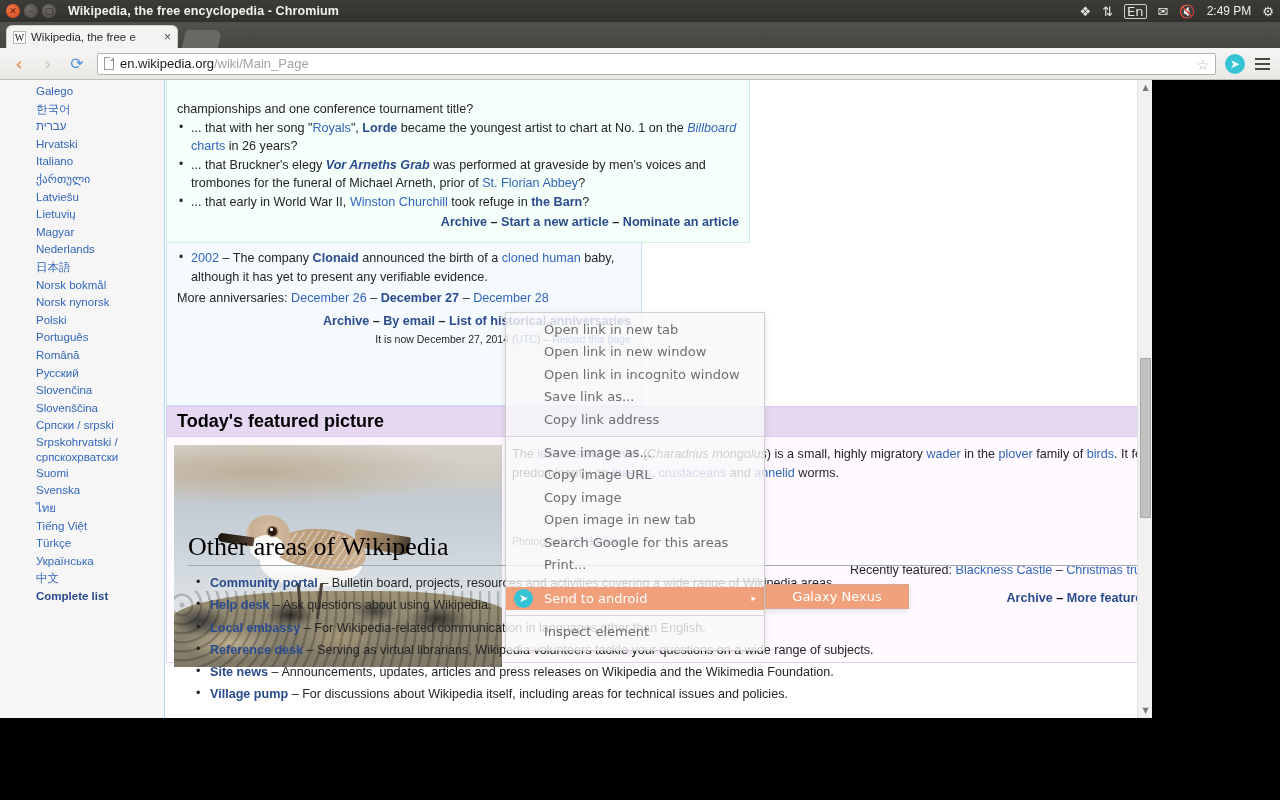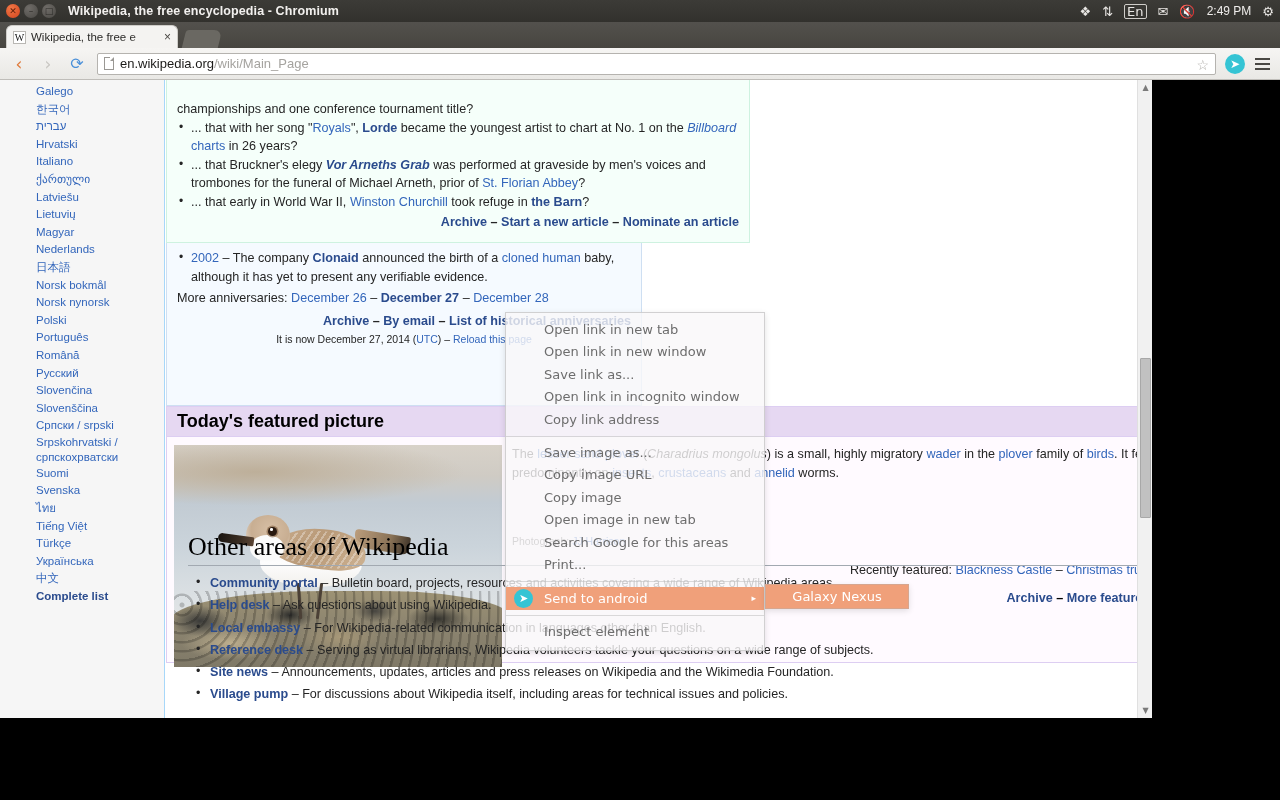--- a/index.html
+++ b/index.html
@@ -340,21 +340,21 @@
     <div id="otd">
       <ul class="ul wtext">
         <li><a class="wl">2002</a><span> – The company </span><a class="wl b">Clonaid</a><span> announced the birth of a </span><a class="wl">cloned human</a><span> baby, although it has yet to present any verifiable evidence.</span></li>
       </ul>
       <div class="wtext" style="margin-top:3px;">
         <span>More anniversaries: </span><a class="wl">December 26</a> – <a class="wl b">December 27</a> – <a class="wl">December 28</a>
       </div>
       <div class="wtext rightlinks" style="margin-top:4px;">
         <a class="wl b">Archive</a> – <a class="wl b">By email</a> – <a class="wl b">List of historical anniversaries</a>
       </div>
-      <div style="text-align:center;font-size:10.5px;color:#252525;margin-top:3px;">
+      <div style="text-align:right;font-size:10.5px;color:#252525;margin-top:3px;">
         <span>It is now December 27, 2014 (</span><a class="wl">UTC</a><span>) – </span><a class="wl">Reload this page</a>
       </div>
     </div>
 
     <div id="tfp">
       <div class="hd">Today's featured picture</div>
       <div class="body">
         <div id="birdimg">
           <div class="sky"></div>
           <div class="rock"></div>
@@ -395,22 +395,22 @@
     <div class="arrow up">▲</div>
     <div id="vthumb"></div>
     <div class="arrow dn">▼</div>
   </div>
 </div>
 
 <div id="ctxmenu">
   <div id="ctx-g1">
       <div class="mi">Open link in new tab</div>
       <div class="mi">Open link in new window</div>
+      <div class="mi">Open link in incognito window</div>
       <div class="mi">Save link as...</div>
-      <div class="mi">Open link in incognito window</div>
       <div class="mi">Copy link address</div>
     </div>
   <div class="sep"></div>
   <div id="ctx-g2">
       <div class="mi">Save image as...</div>
       <div class="mi">Copy image URL</div>
       <div class="mi">Copy image</div>
       <div class="mi">Open image in new tab</div>
       <div class="mi">Search Google for this areas</div>
       <div class="mi">Print...</div>

